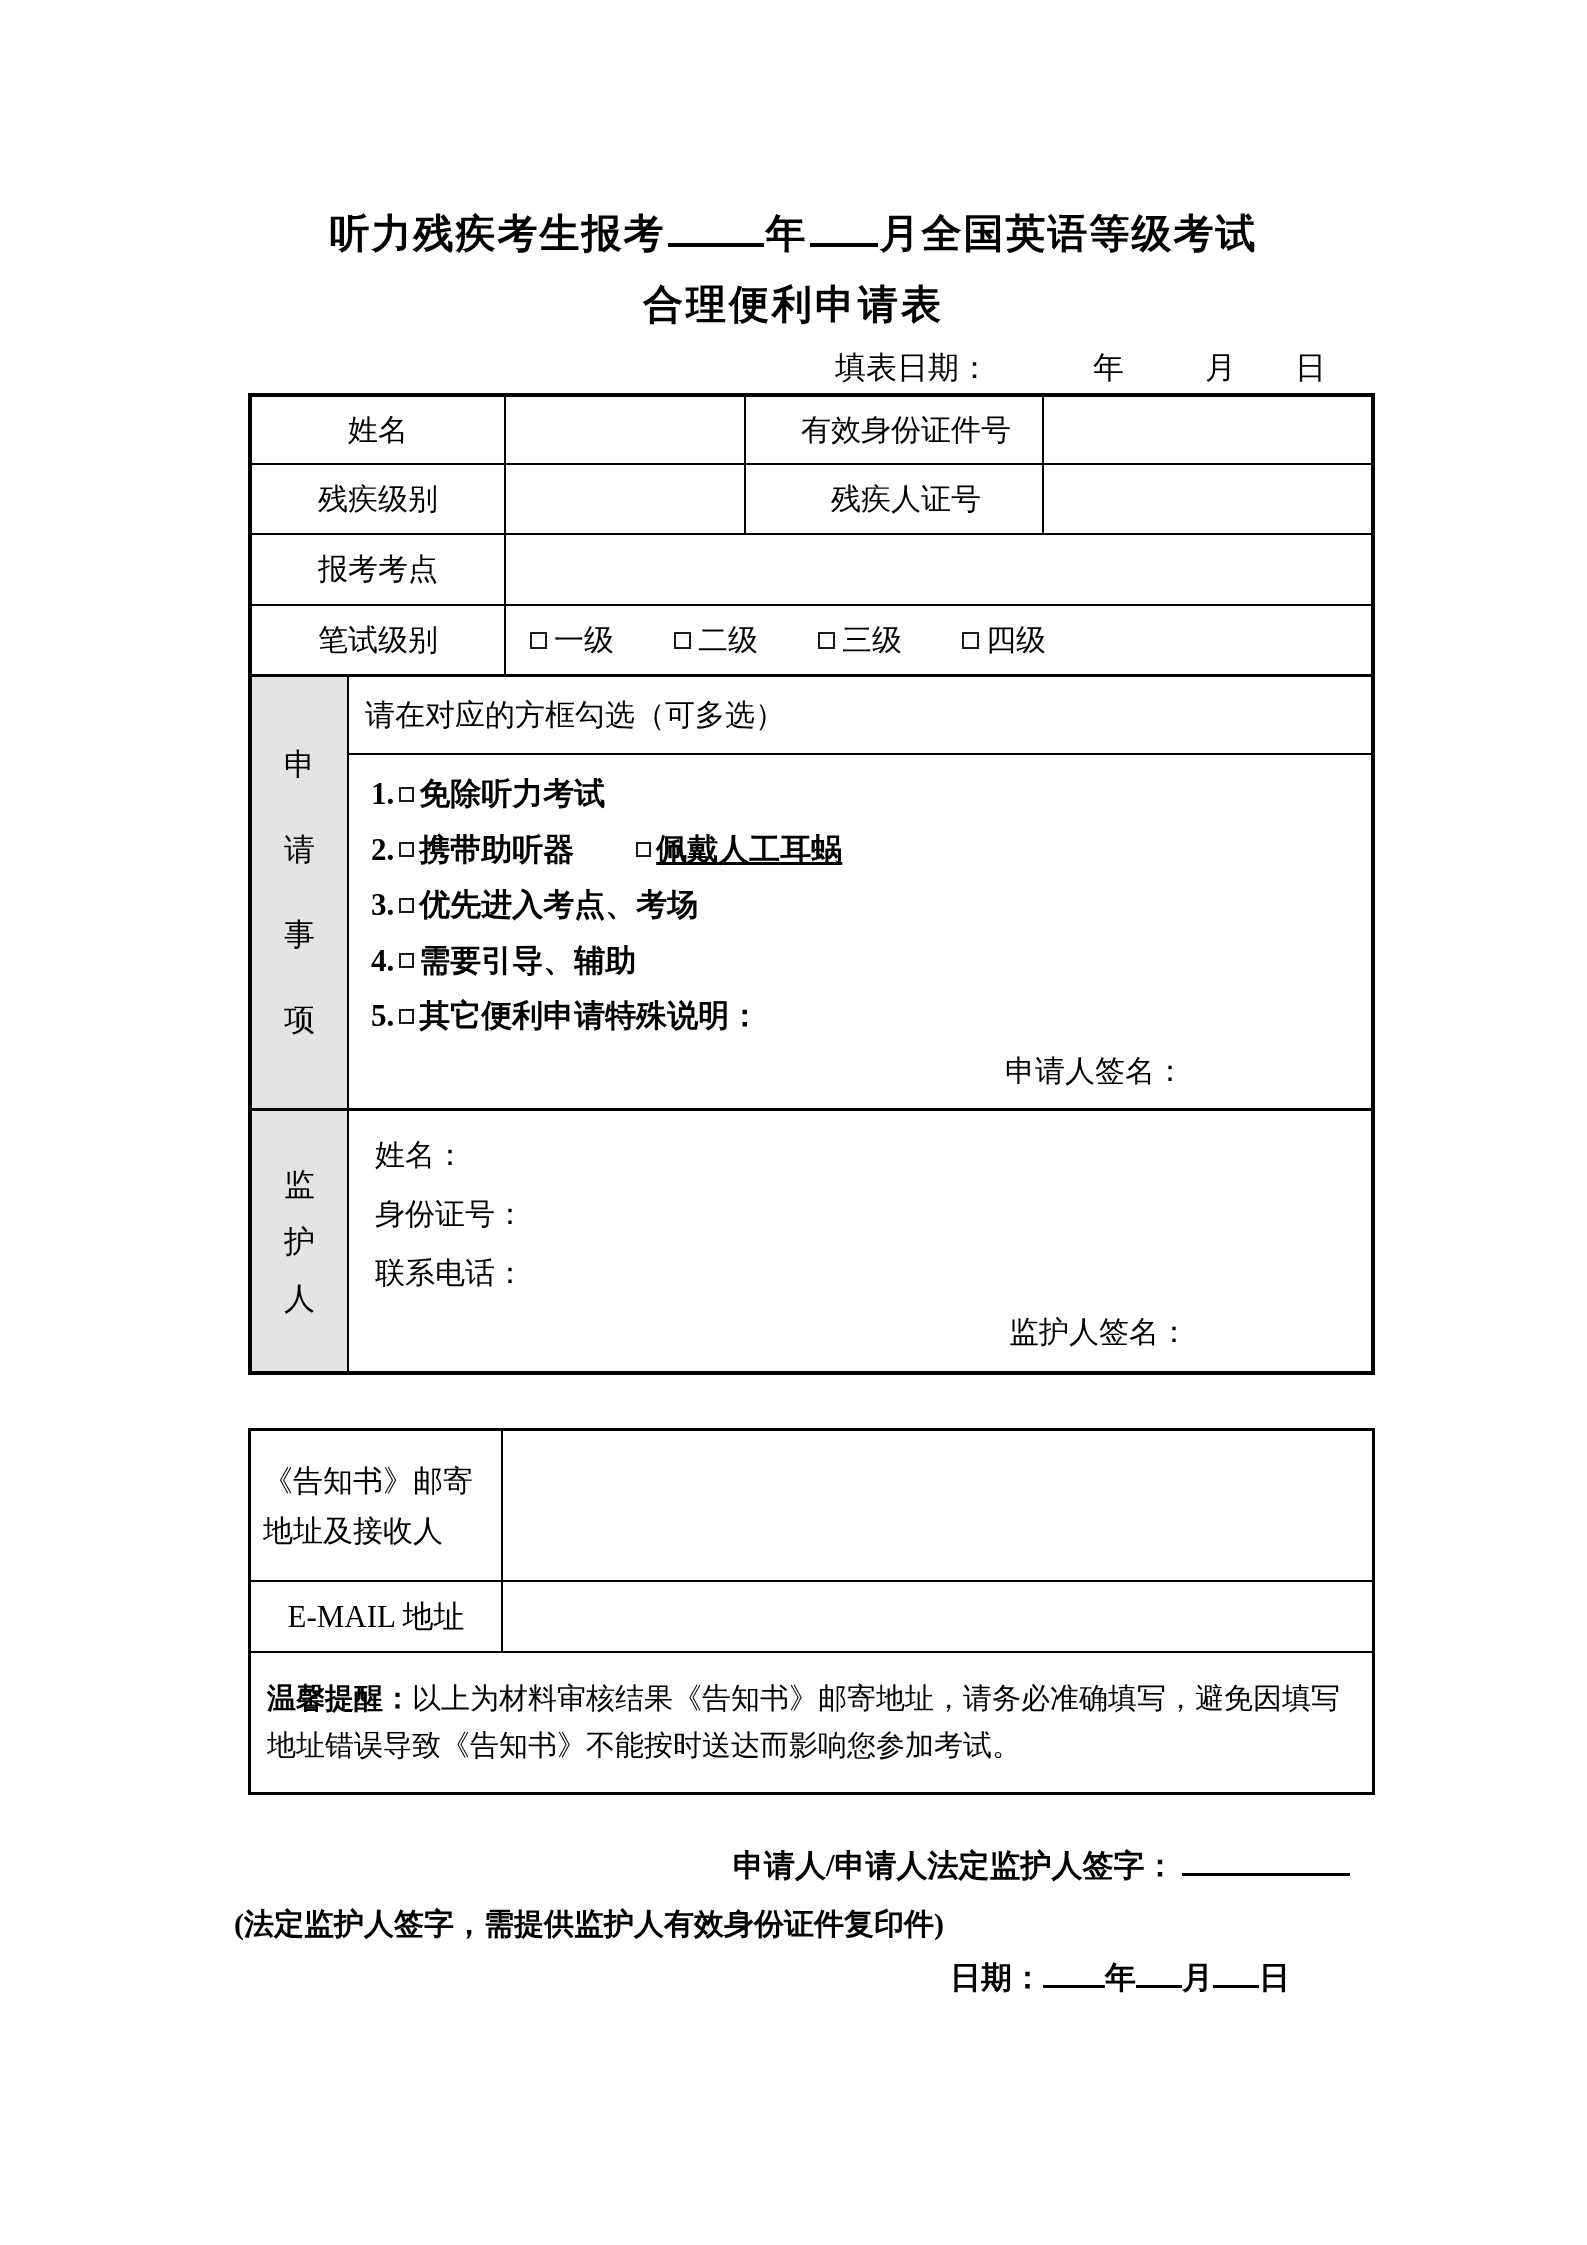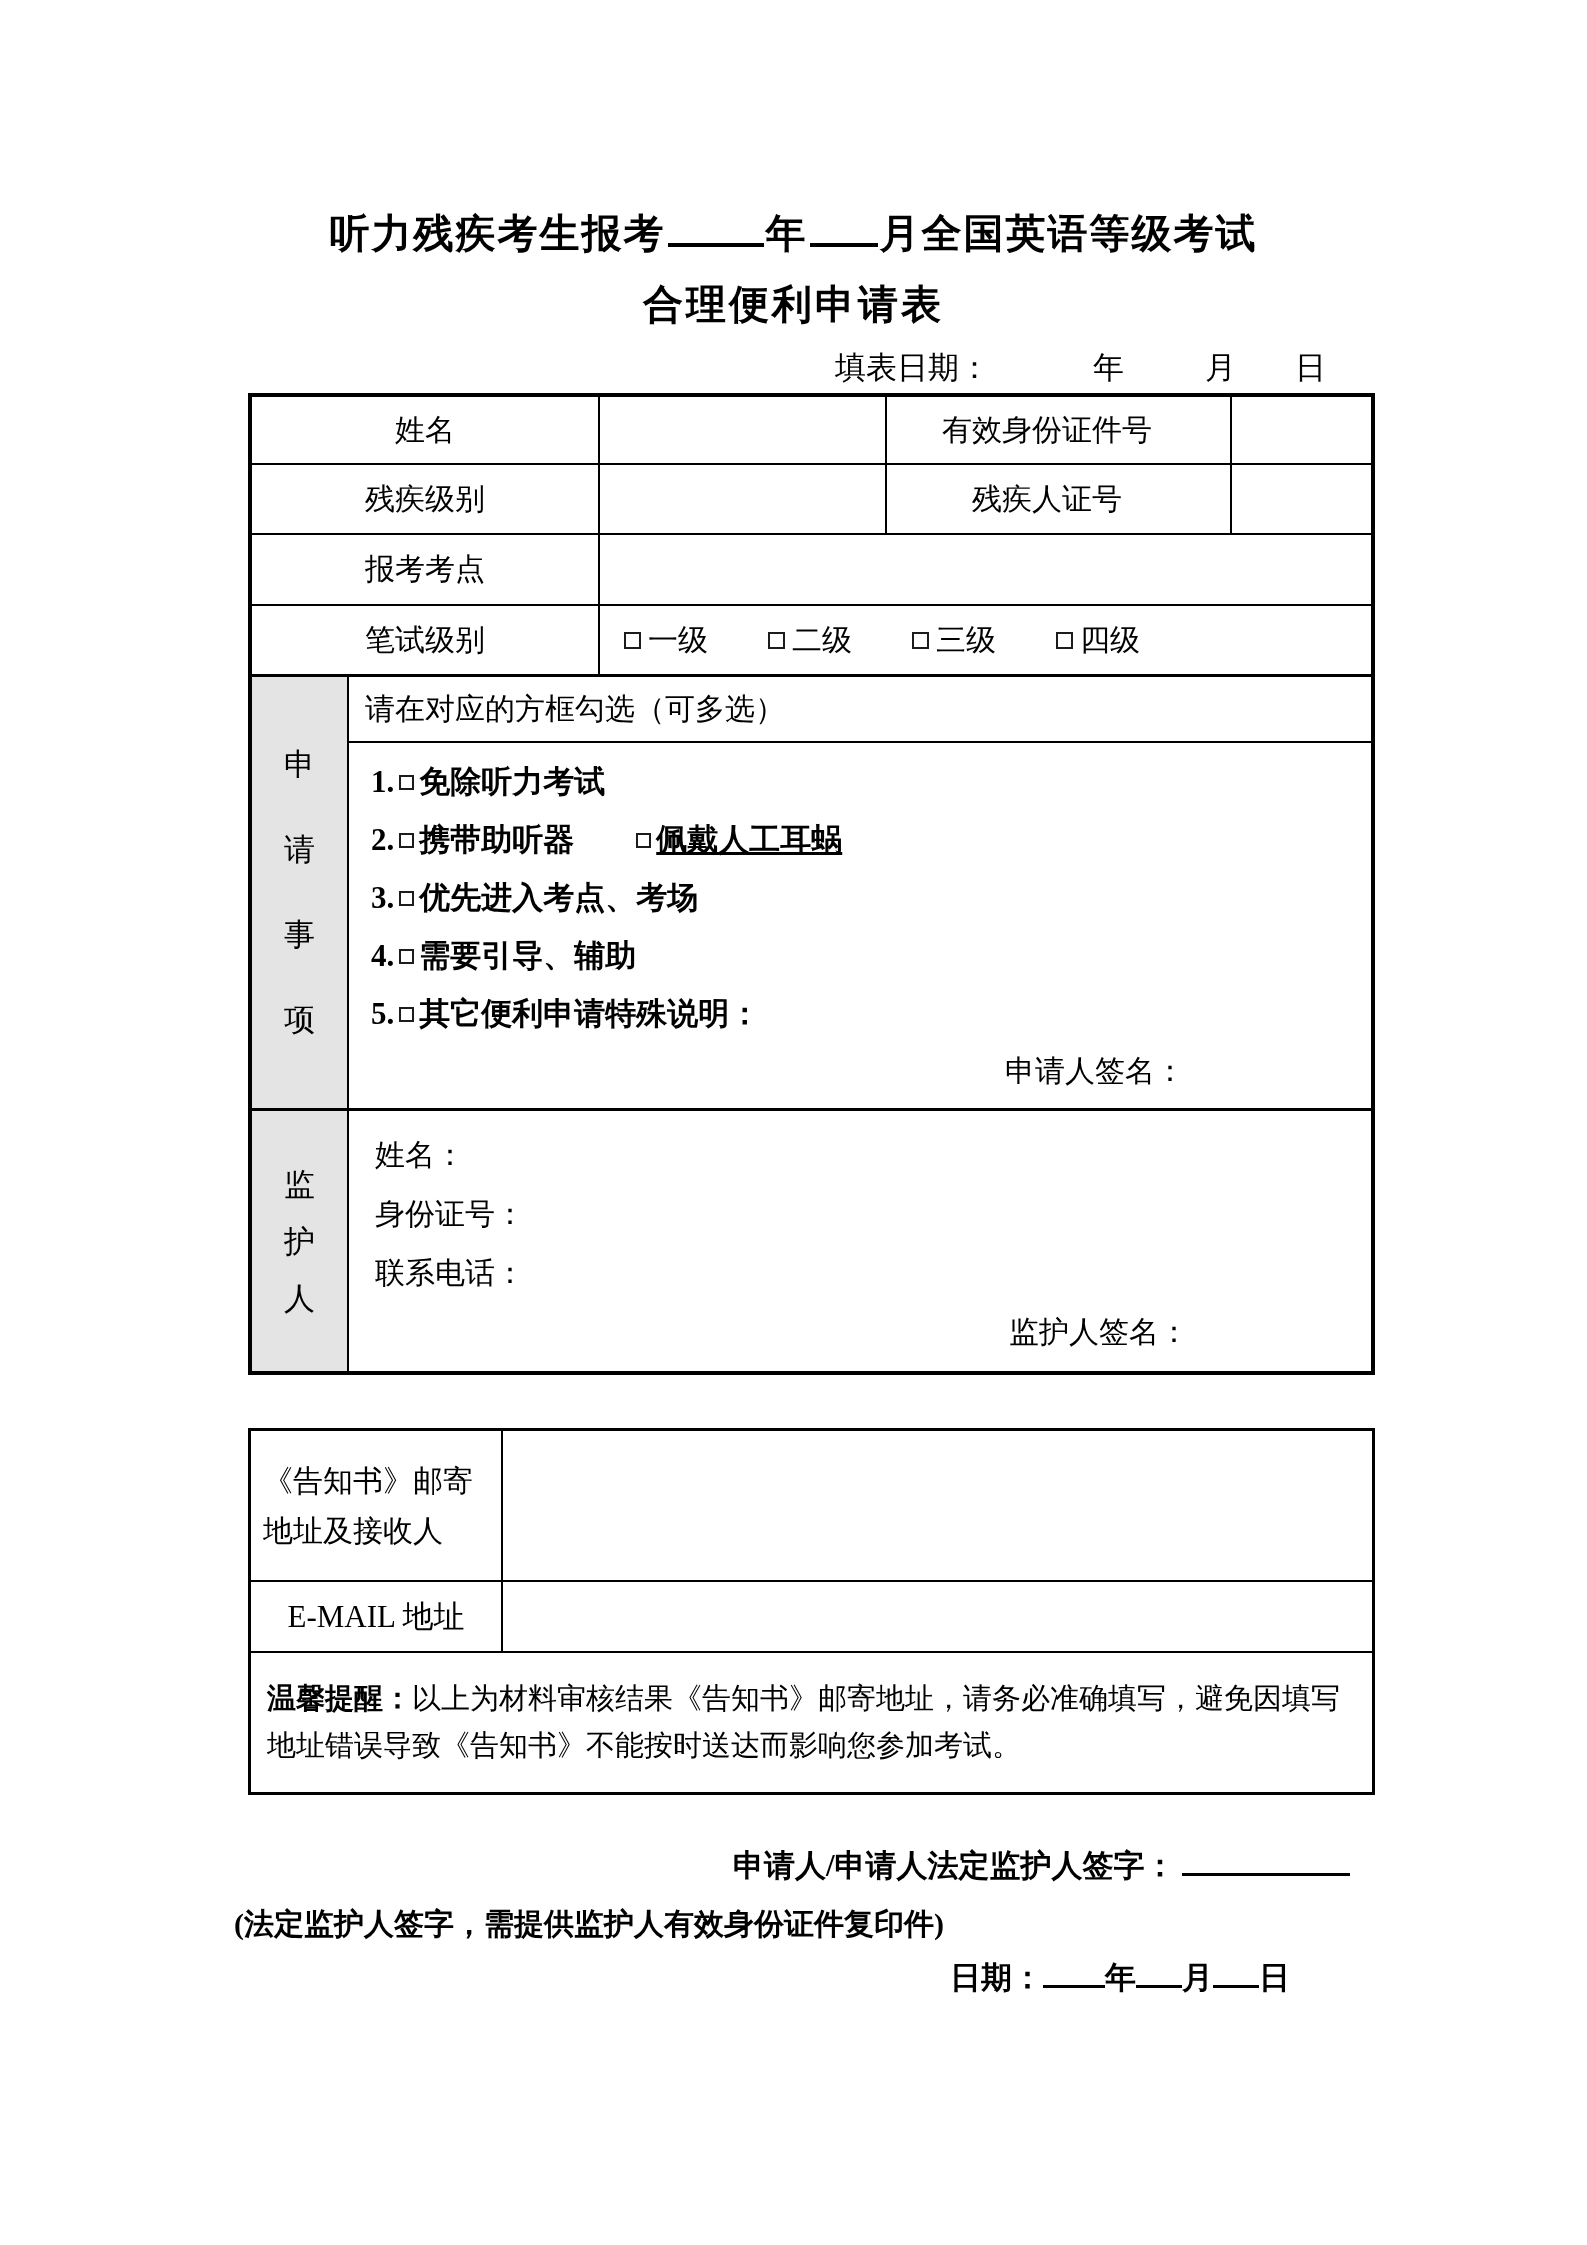--- a/index.html
+++ b/index.html
@@ -25,39 +25,39 @@
   .fd-label { left:587px; } .fd-y { left:845px; } .fd-m { left:957px; } .fd-d { left:1047px; }
 
   
   .main-table { position:absolute; left:248px; top:393px; width:1127px; height:982px;
                 border:4px solid #000; display:flex; flex-direction:column; font-size:30px; }
   .t-row { display:flex; width:100%; }
   .t-row.bt2 { border-top:2px solid #000; }
   .t-row.bt3 { border-top:3px solid #000; }
   .r1 { height:66px; } .r2 { height:70px; } .r3 { height:71px; } .r4 { height:70px; }
   .apply-row { height:434px; } .guardian-row { flex:1; }
-  .cell { display:flex; align-items:center;margin-left:47px; }
+  .cell { display:flex; align-items:center; }
   .cell.bl { border-left:2px solid #000;padding-left:24px; }
   .c1 { width:252px; justify-content:center; }
   .c2 { width:240px; }
   .c3 { width:298px; justify-content:center; }
   .c4 { flex:1; }
   .cmerge { flex:1; }
 
   .options { flex:1; display:flex; align-items:center; padding-left:72px; gap:60px; }
   .opt { display:flex; align-items:center; }
   .box { width:17px; height:17px; border:2px solid #1c1c1c; margin-right:7px; flex:none; background:#fff; }
 
   .side { width:95px; background:#e4e4e4; display:flex; flex-direction:column; align-items:center;
           font-size:31px; line-height:1; }
   .apply-side { padding-top:72px; gap:54px; }
   .guardian-side { justify-content:center; gap:26px; }
   .apply-main, .guardian-main { flex:1; border-left:2px solid #000; display:flex; flex-direction:column; }
 
-  .hint-row { height:66px; border-bottom:2px solid #000; display:flex; align-items:center;
+  .hint-row { height:78px; border-bottom:2px solid #000; display:flex; align-items:center;
               padding-left:16px; font-size:30px; }
   .apply-items { flex:1; display:flex; flex-direction:column; justify-content:space-between;
                  padding:18px 0 16px 22px; font-size:31px; font-weight:700; }
   .apply-item { display:flex; align-items:center; }
   .apply-item .num { margin-right:5px; }
   .apply-item .box { width:15px; height:15px; margin-right:5px; }
   .group2 { margin-left:62px; display:flex; align-items:center;text-decoration:underline; }
   .apply-sign { align-self:flex-end; margin-right:186px; font-weight:400; font-size:30px; }
 
   .guardian-main { justify-content:space-between; padding:24px 0 18px 26px; font-size:30px; }

